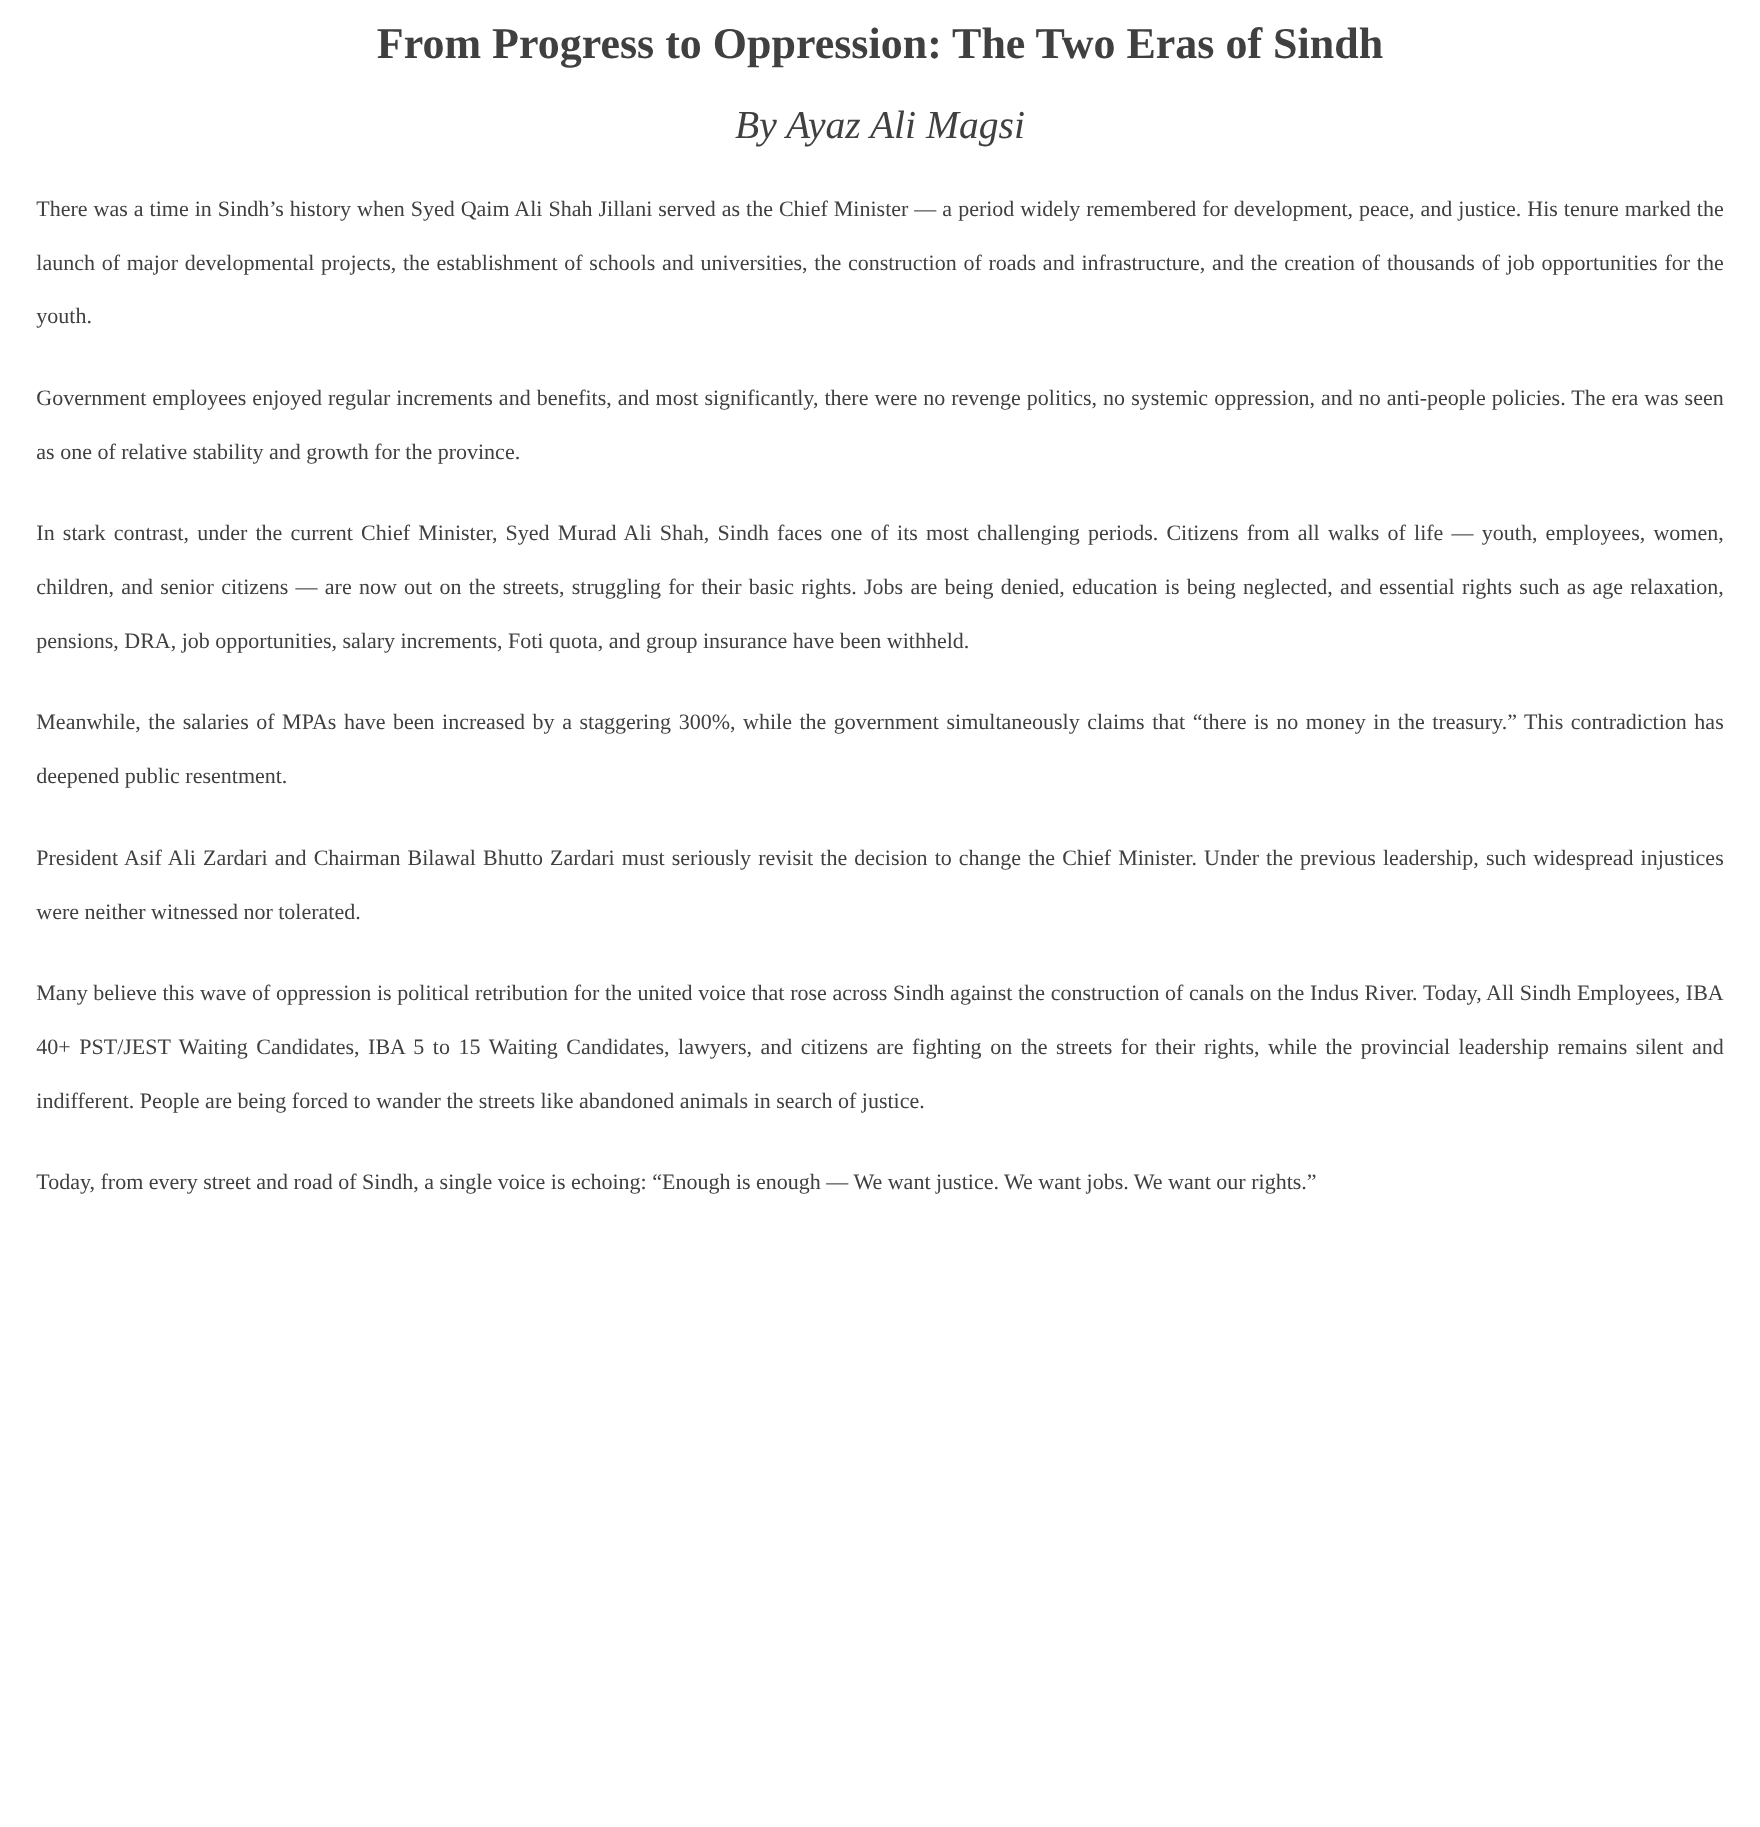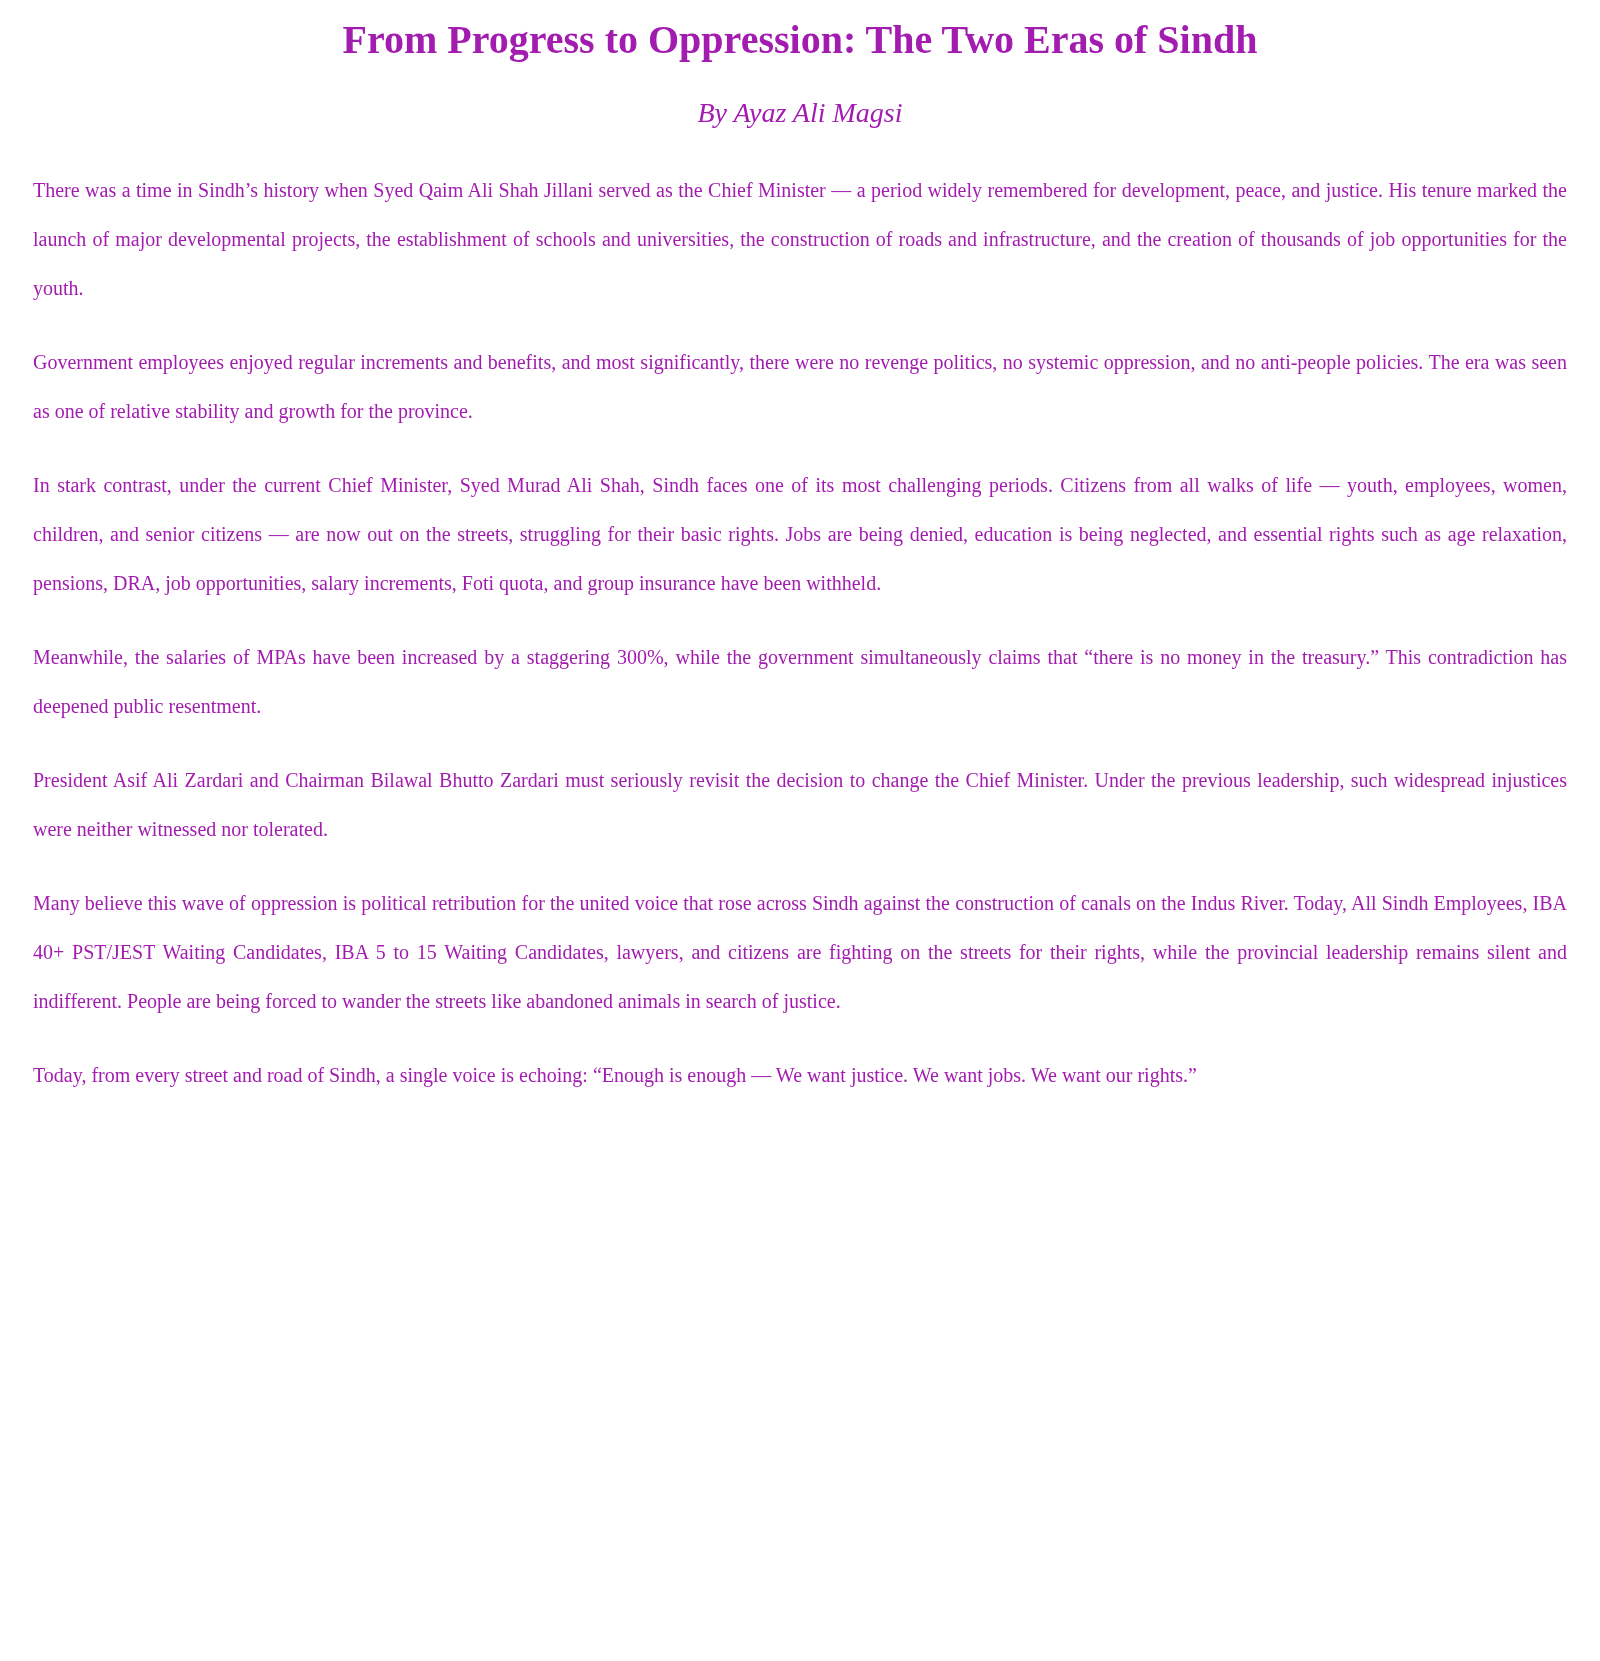--- a/index.html
+++ b/index.html
@@ -5,39 +5,39 @@
   html, body {
     margin: 0;
     padding: 0;
     background: #ffffff;
   }
   .page {
     width: 1600px;
     height: 1661px;
     box-sizing: border-box;
     background: #ffffff;
-    color: #a21caf;
+    color: #404040;
     padding: 10px 33px 0 33px;
     overflow: hidden;
     font-family: "Liberation Serif", serif;
   }
   .doc-title {
     font-family: "Liberation Serif", serif;
     font-weight: bold;
     font-size: 40px;
     line-height: 48px;
     text-align: center;
     margin: 0;
     padding-top: 6px;
   }
   .doc-byline {
     font-family: "Liberation Serif", serif;
     font-style: italic;
     font-weight: normal;
-    font-size: 28px;
+    font-size: 36px;
     line-height: 34px;
     text-align: center;
     margin: 32px 0 0 0;
   }
   .article-body {
     margin-top: 36px;
   }
   .article-body p {
     font-family: "Liberation Serif", serif;
     font-size: 20px;

